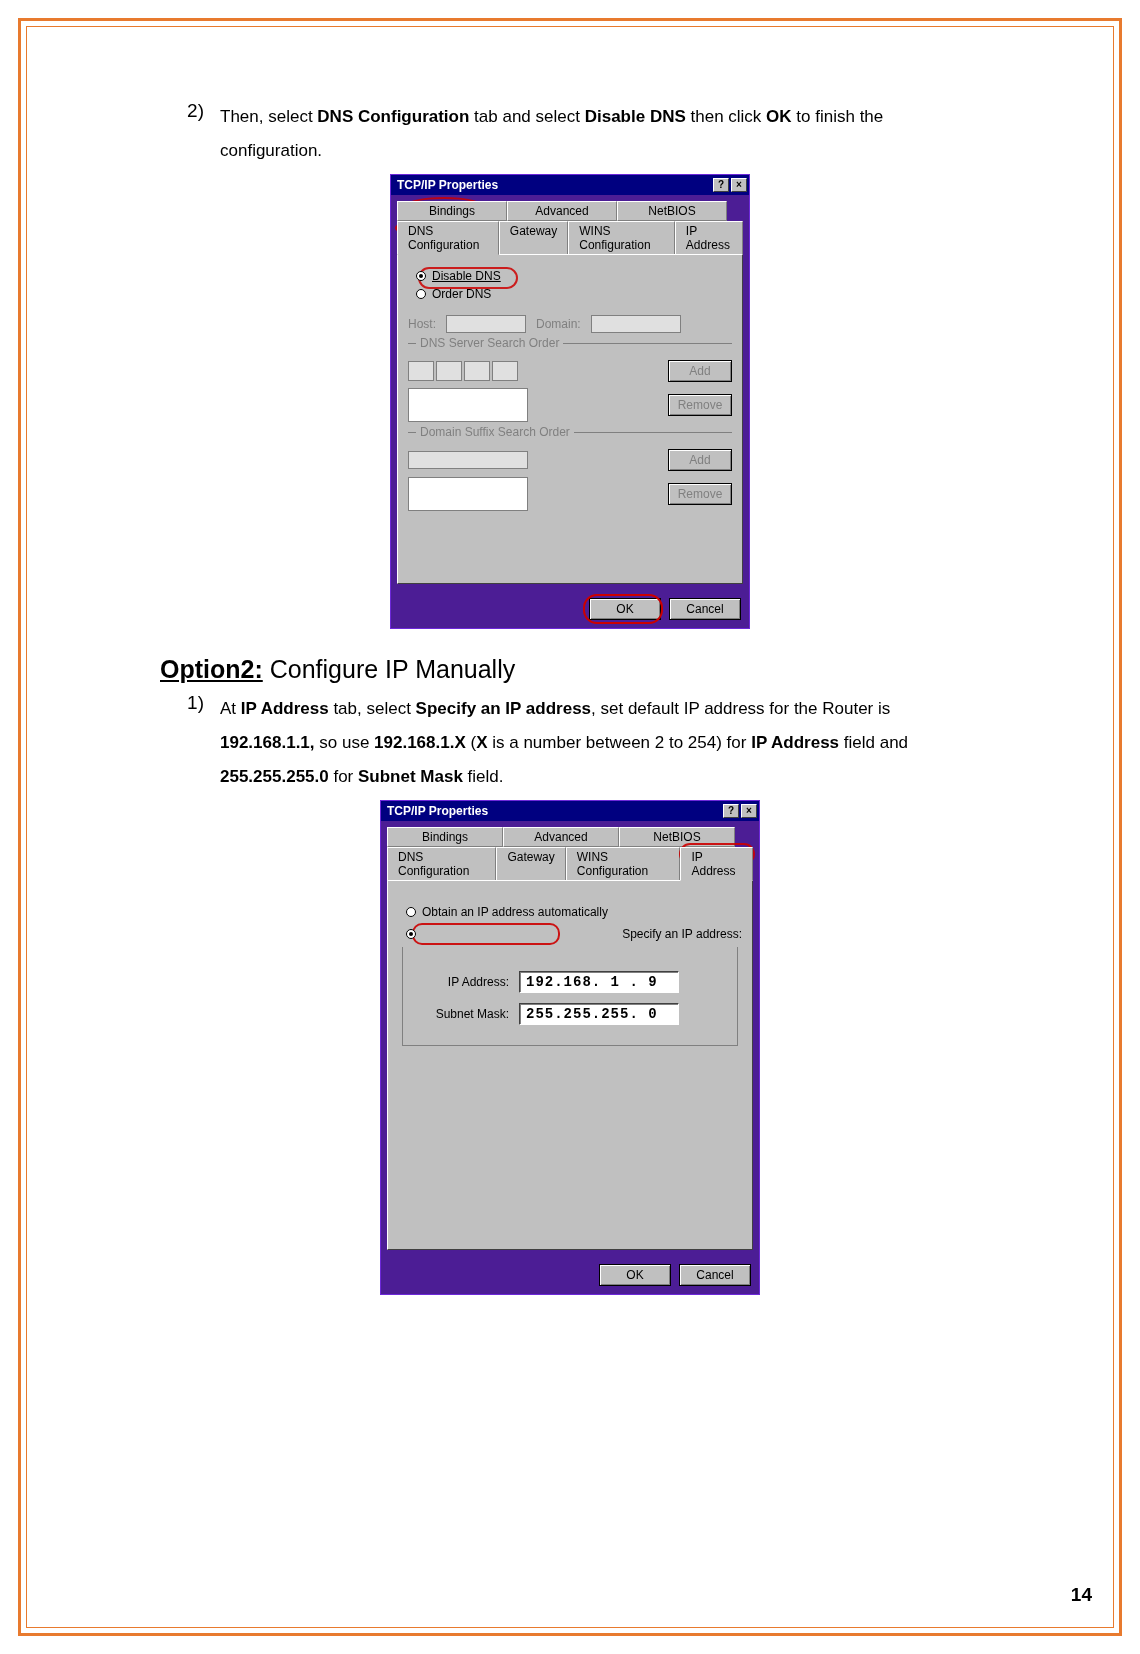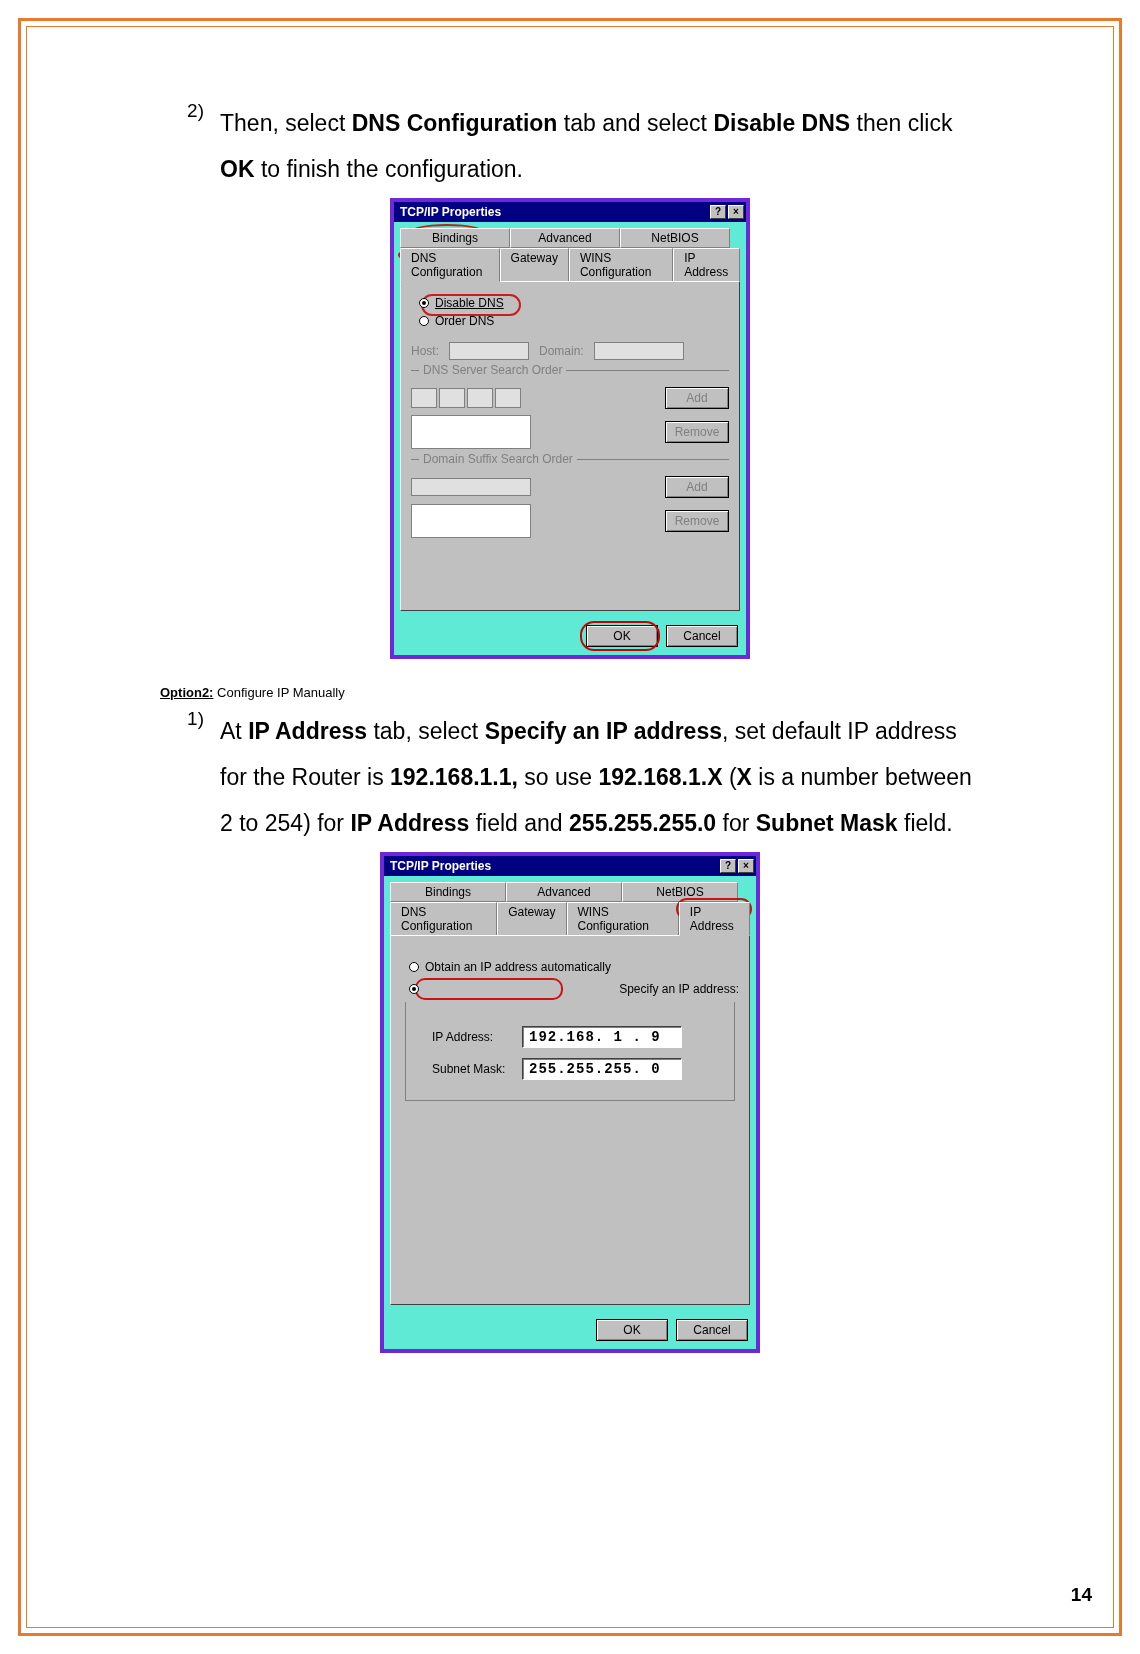--- a/index.html
+++ b/index.html
@@ -20,31 +20,31 @@
     inset: 26px;
     border: 1px solid #E87A2E;
   }
   .page {
     position: absolute;
     inset: 40px;
     padding: 60px 120px 60px 120px;
   }
   .step-row { display: flex; margin-bottom: 6px; }
   .step-num { width: 60px; text-align: right; padding-right: 16px; font-size: 19px; }
-  .step-text { flex: 1; font-size: 23px; line-height: 2.0; }
+  .step-text { flex: 1; font-size: 17px; line-height: 2.0; }
   .bold { font-weight: bold; }
   .underline { text-decoration: underline; }
-  .option-header { font-size: 13px; margin: 26px 0 8px 0; }
+  .option-header { font-size: 25px; margin: 26px 0 8px 0; }
   .page-number { position: absolute; right: 8px; bottom: 8px; font-size: 19px; font-weight: bold; text-align: right; }
 
   
   .dialog1-wrap { width: 360px; margin: 6px auto 20px auto; }
   .dlg {
-    background: #5eead4;
-    border: 4px solid #6d28d9;
+    background: #4c1d95;
+    border: 1px solid #6d28d9;
     font-family: Tahoma, "MS Sans Serif", sans-serif;
     font-size: 12px;
     color: #000;
   }
   .titlebar {
     background: #000080;
     color: #fff;
     display: flex; align-items: center;
     padding: 2px 2px 2px 6px;
     font-weight: bold;
@@ -106,21 +106,21 @@
   .btn95.disabled { color:#808080; }
   .dlg-buttons { display:flex; justify-content:flex-end; gap:8px; padding:8px; }
   .ring-ok { position:absolute; border:2px solid #cc0000; border-radius: 14px; width:80px; height:30px; pointer-events:none; }
 
   
   .dialog2-wrap { width: 380px; margin: 6px auto 0 auto; }
   .helptext { font-size:12px; padding: 2px 4px 10px 4px; line-height:1.35; }
   .ring-specify { position:absolute; border:2px solid #cc0000; border-radius: 10px; left:14px; top:-4px; width:148px; height:22px; opacity:.9; pointer-events:none;}
   .ring-ipaddrtab { position:absolute; border:2px solid #cc0000; border-radius: 12px; right:-2px; top:-4px; width:76px; height:22px; opacity:.9; pointer-events:none;}
   .field-row { display:flex; align-items:center; gap:10px; margin:10px 0 0 20px; }
-  .field-label { width:80px; font-size:12px; }
+  .field-label { width:80px; font-size:12px;text-align:right; }
   .ipbox { background:#fff; border:1px solid #404040; border-right-color:#fff; border-bottom-color:#fff; box-shadow: inset 1px 1px 0 #808080; width:160px; height:22px; font-family: "Courier New", monospace; font-size:14px; padding:2px 6px; font-weight:bold; letter-spacing:1px;}
   .radio-wrap-top { position:relative; margin-bottom: 6px; }
 </style>
 </head>
 <body>
 
 <div class="page-border-outer"></div>
 <div class="page-border-inner"></div>
 
 <div class="page">

